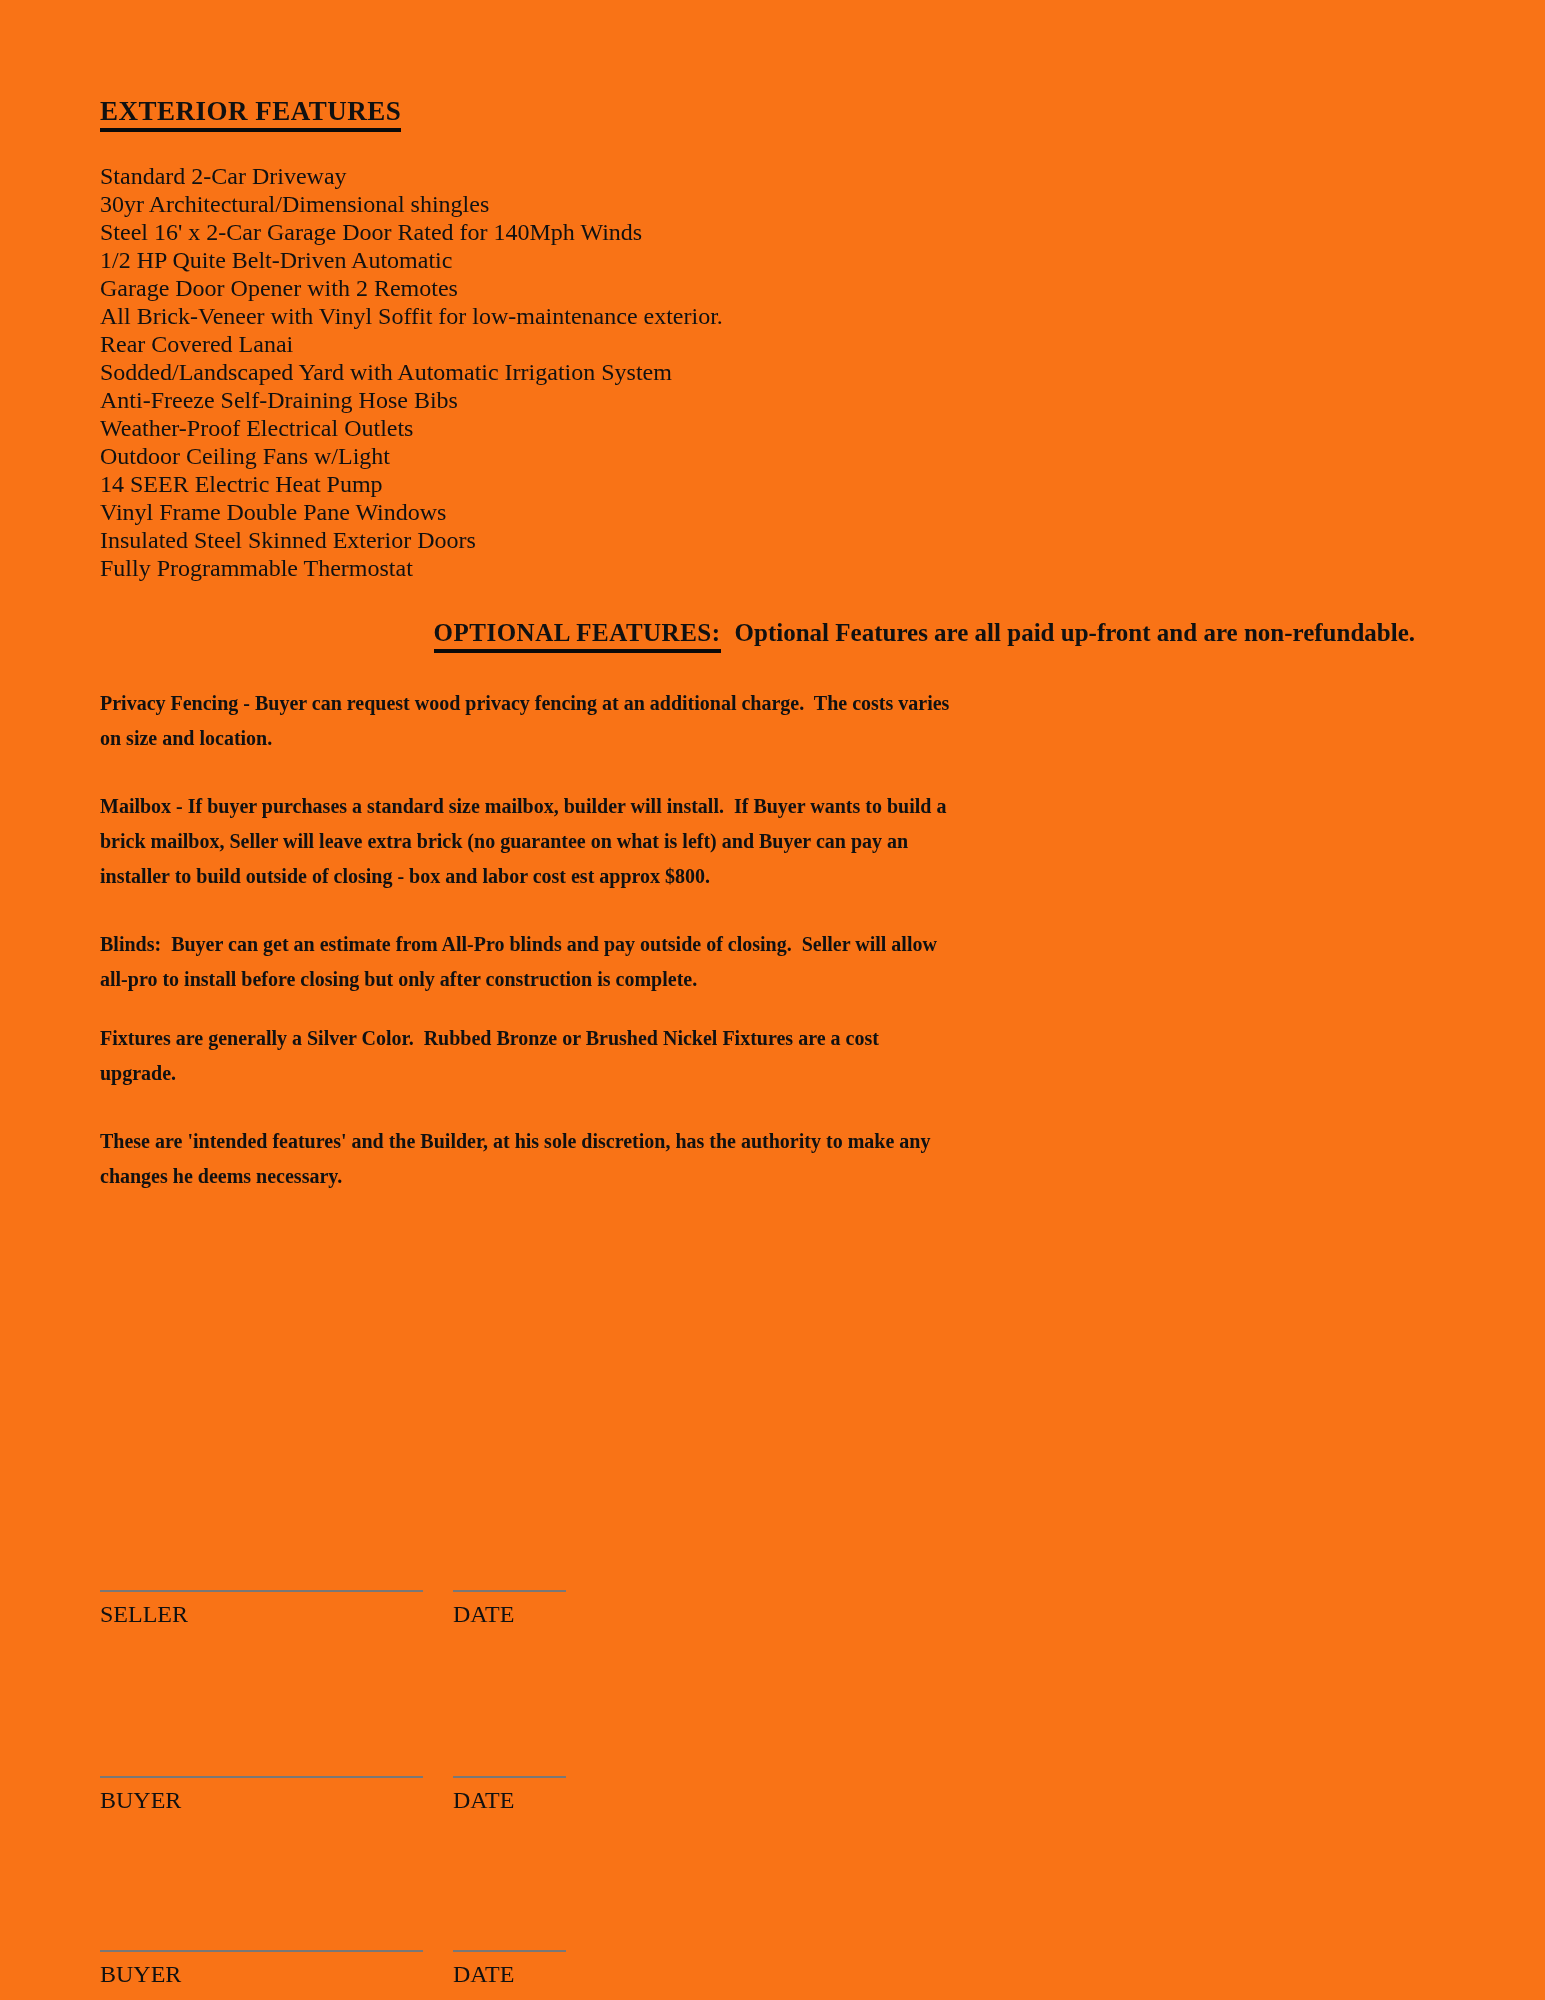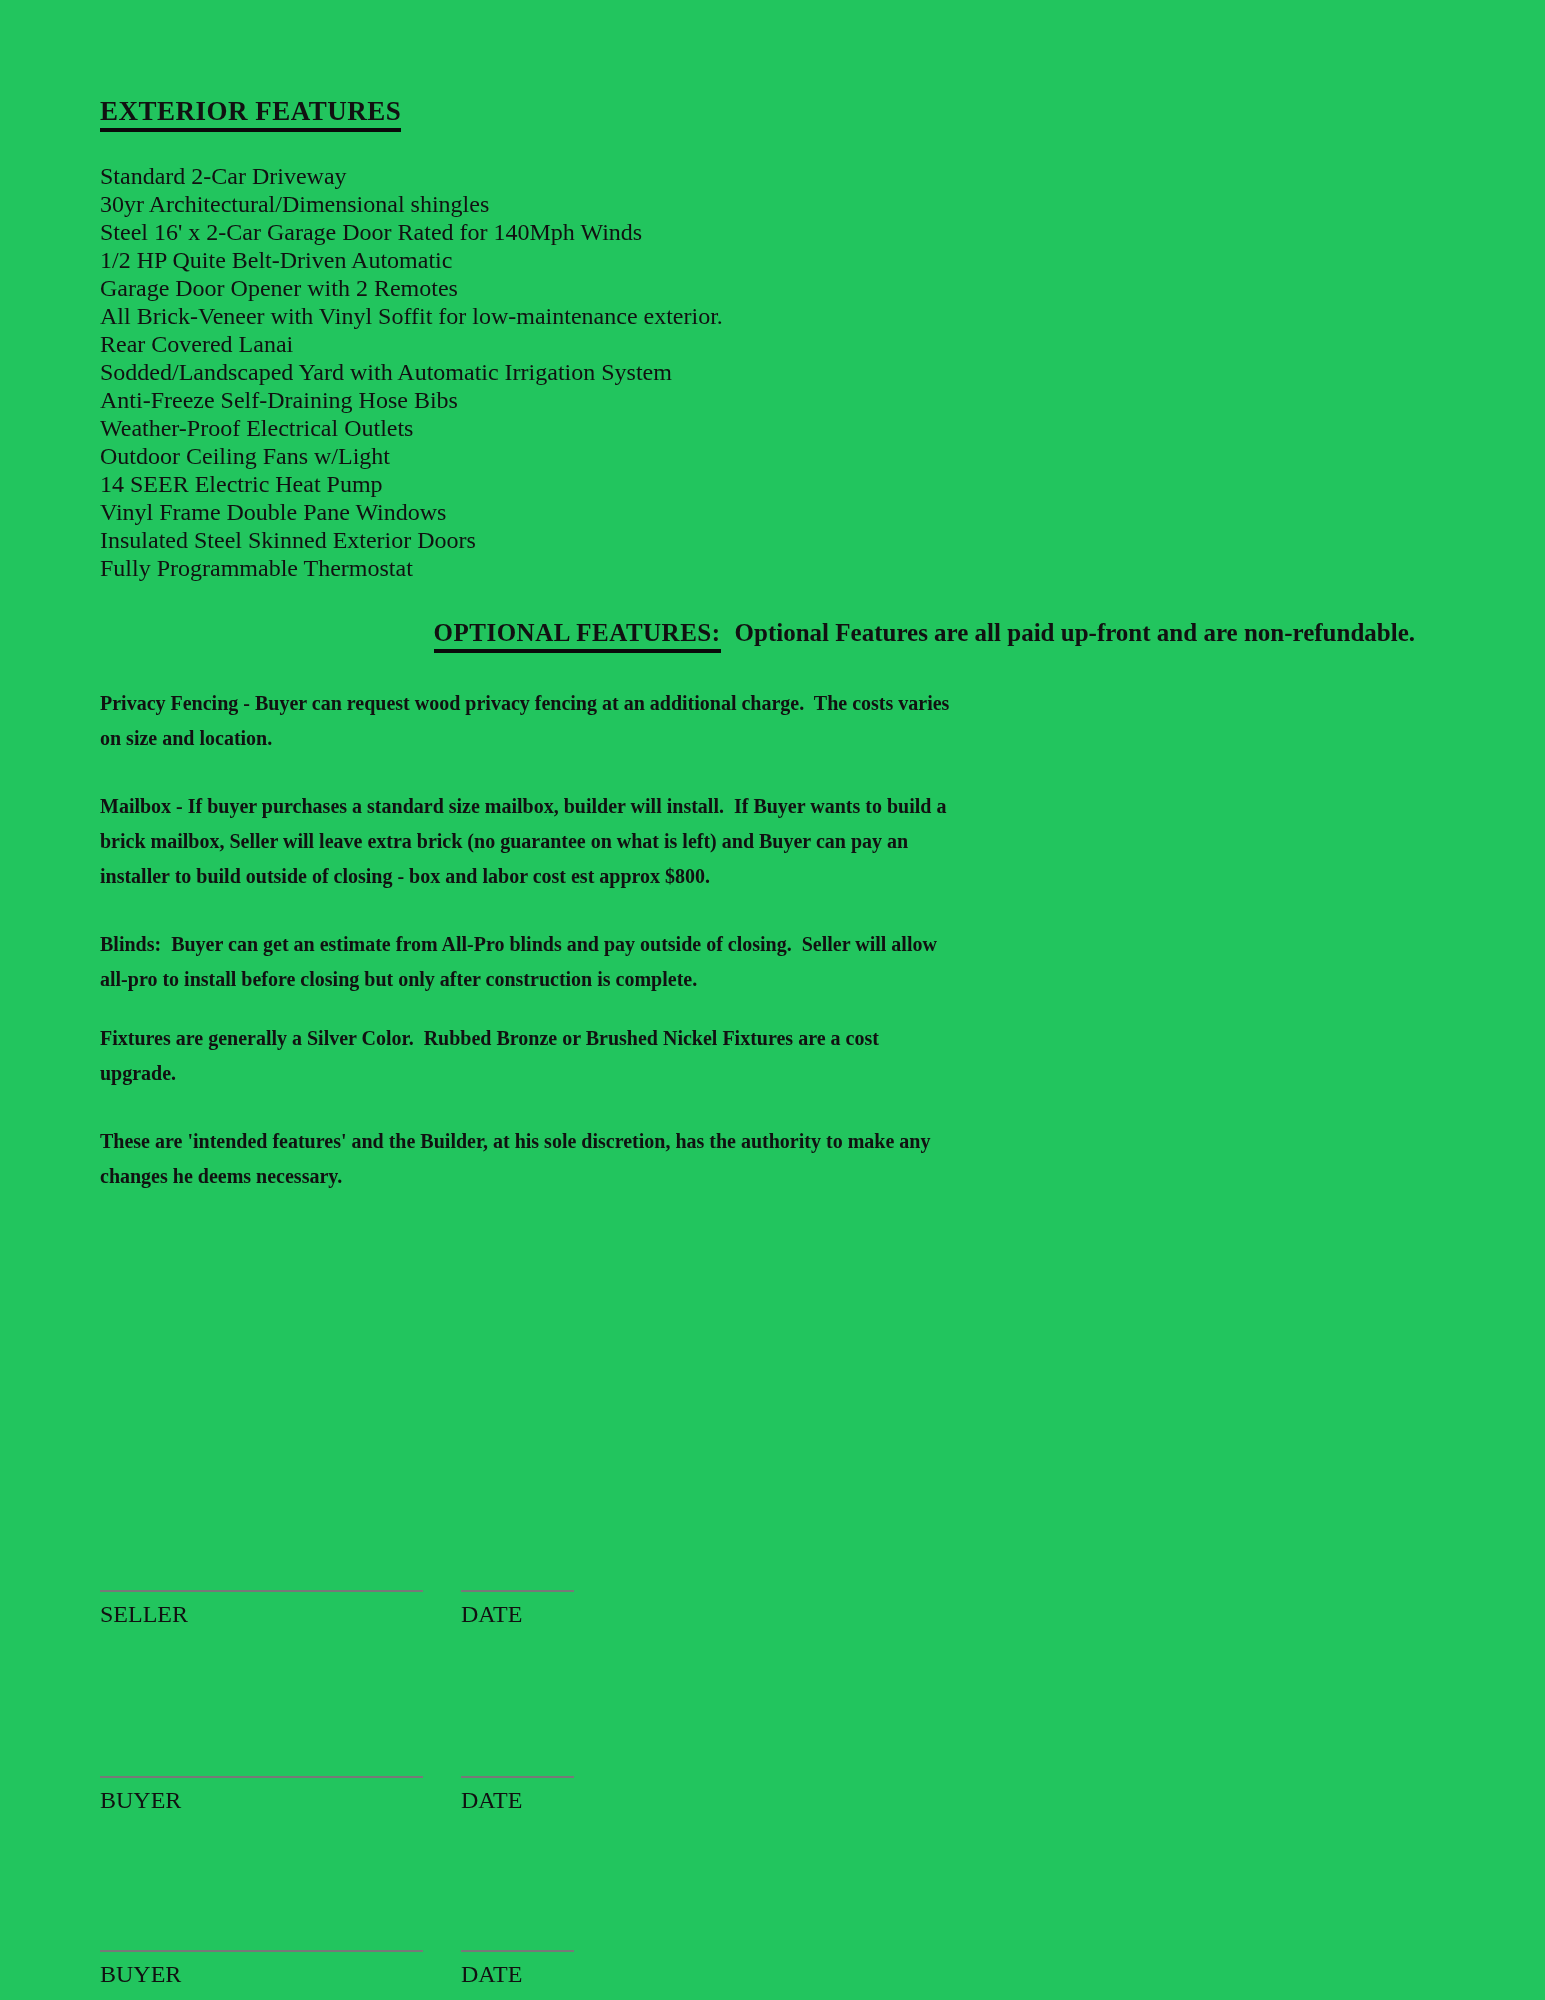--- a/index.html
+++ b/index.html
@@ -10,21 +10,21 @@
     color: #111111;
     font-family: "Liberation Serif", "DejaVu Serif", serif;
     box-sizing: border-box;
     overflow: hidden;
   }
   .page {
     box-sizing: border-box;
     width: 1545px;
     height: 2000px;
     padding: 96px 130px 0 100px;
-    background: #22c55e;
+    background: #f97316;
   }
   .section-heading {
     display: inline-block;
     font-size: 27px;
     font-weight: bold;
     letter-spacing: 0.5px;
     border-bottom: 4px solid #0a0a0a;
     padding-bottom: 1px;
     margin: 0;
   }
@@ -52,21 +52,21 @@
   }
   .para {
     margin-top: 33px;
     font-size: 20px;
     font-weight: bold;
     line-height: 35px;
     white-space: pre;
   }
   .para.tight { margin-top: 24px; }
   .signatures { margin-top: 396px; }
-  .sig-block { display: flex; gap: 38px; }
+  .sig-block { display: flex; gap: 30px; }
   .sig-block + .sig-block.gap-a { margin-top: 148px; }
   .sig-block + .sig-block.gap-b { margin-top: 136px; }
   .sig-col-role { width: 323px; }
   .sig-col-date { width: 113px; }
   .sig-line {
     border-top: 2px solid #787878;
     height: 0;
   }
   .sig-label {
     padding-top: 8px;

